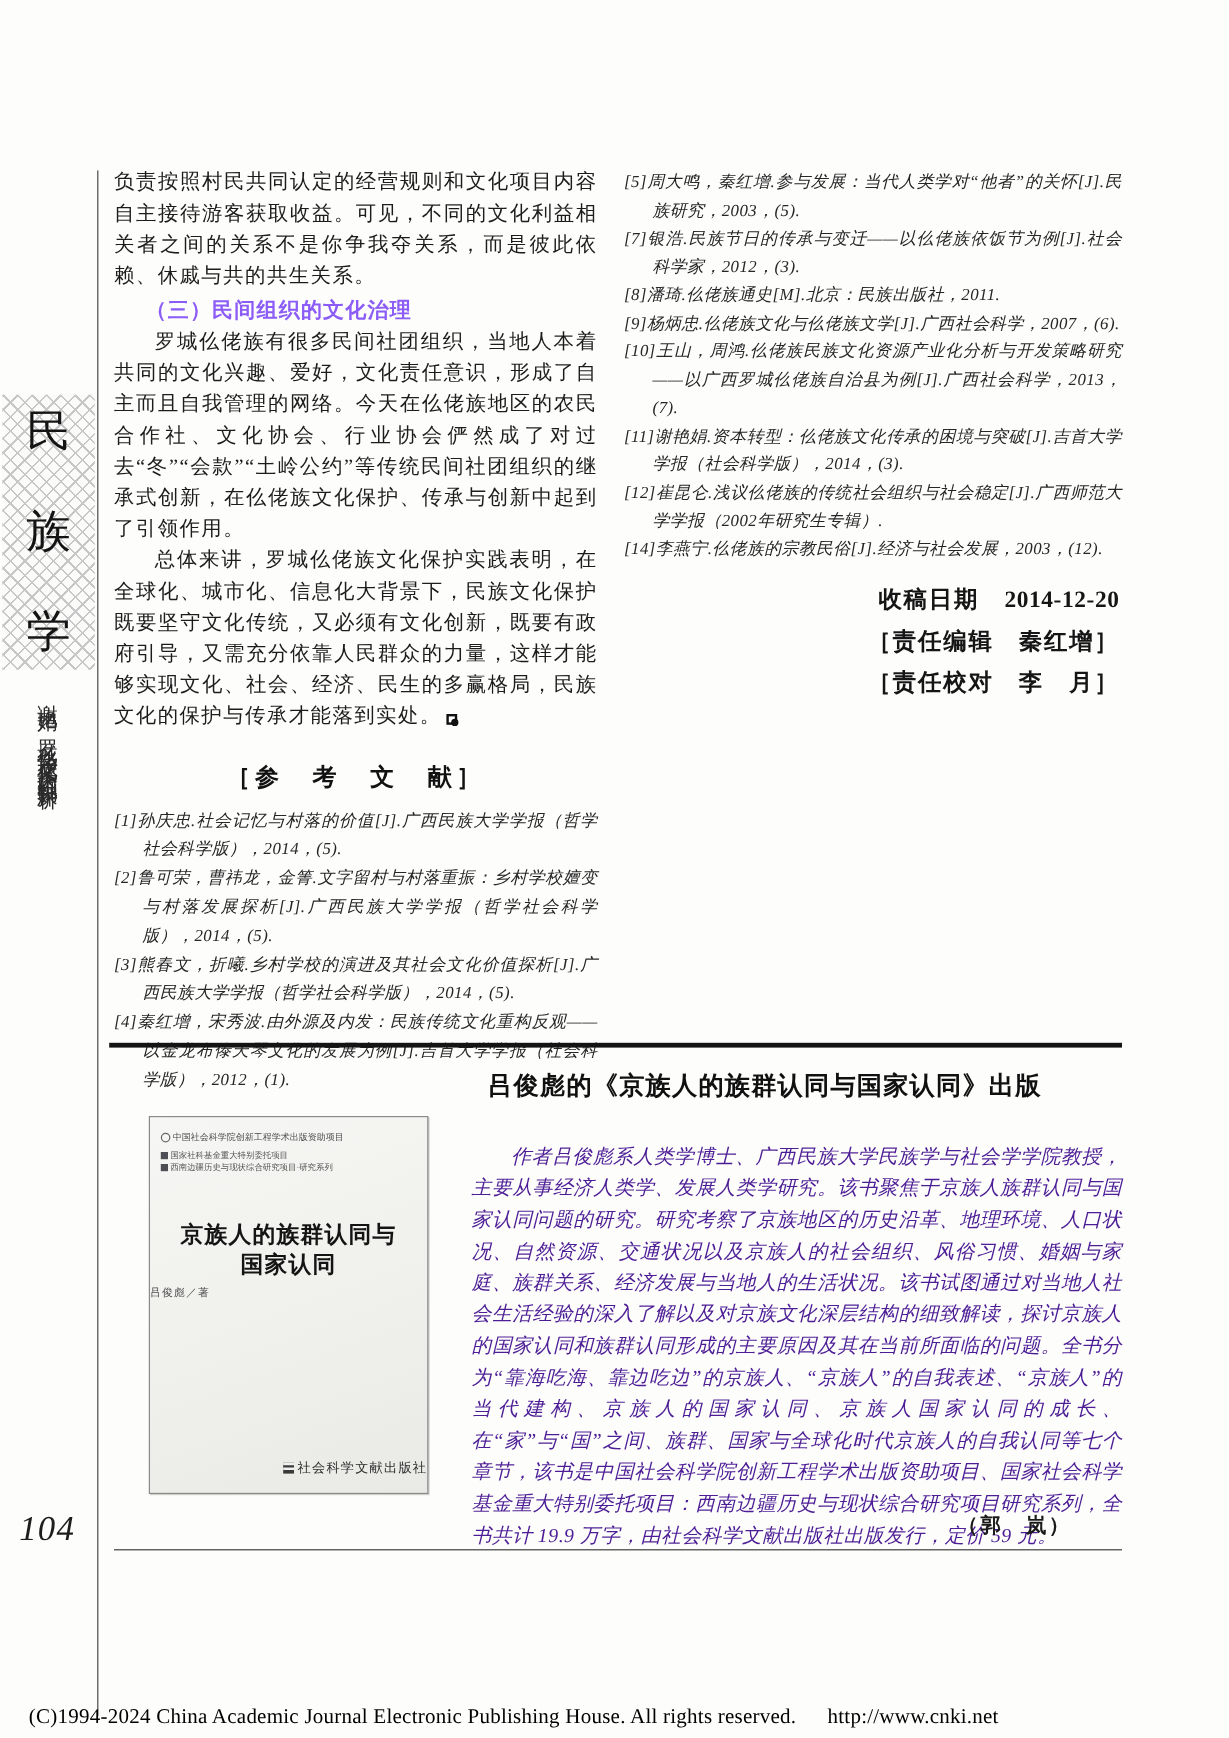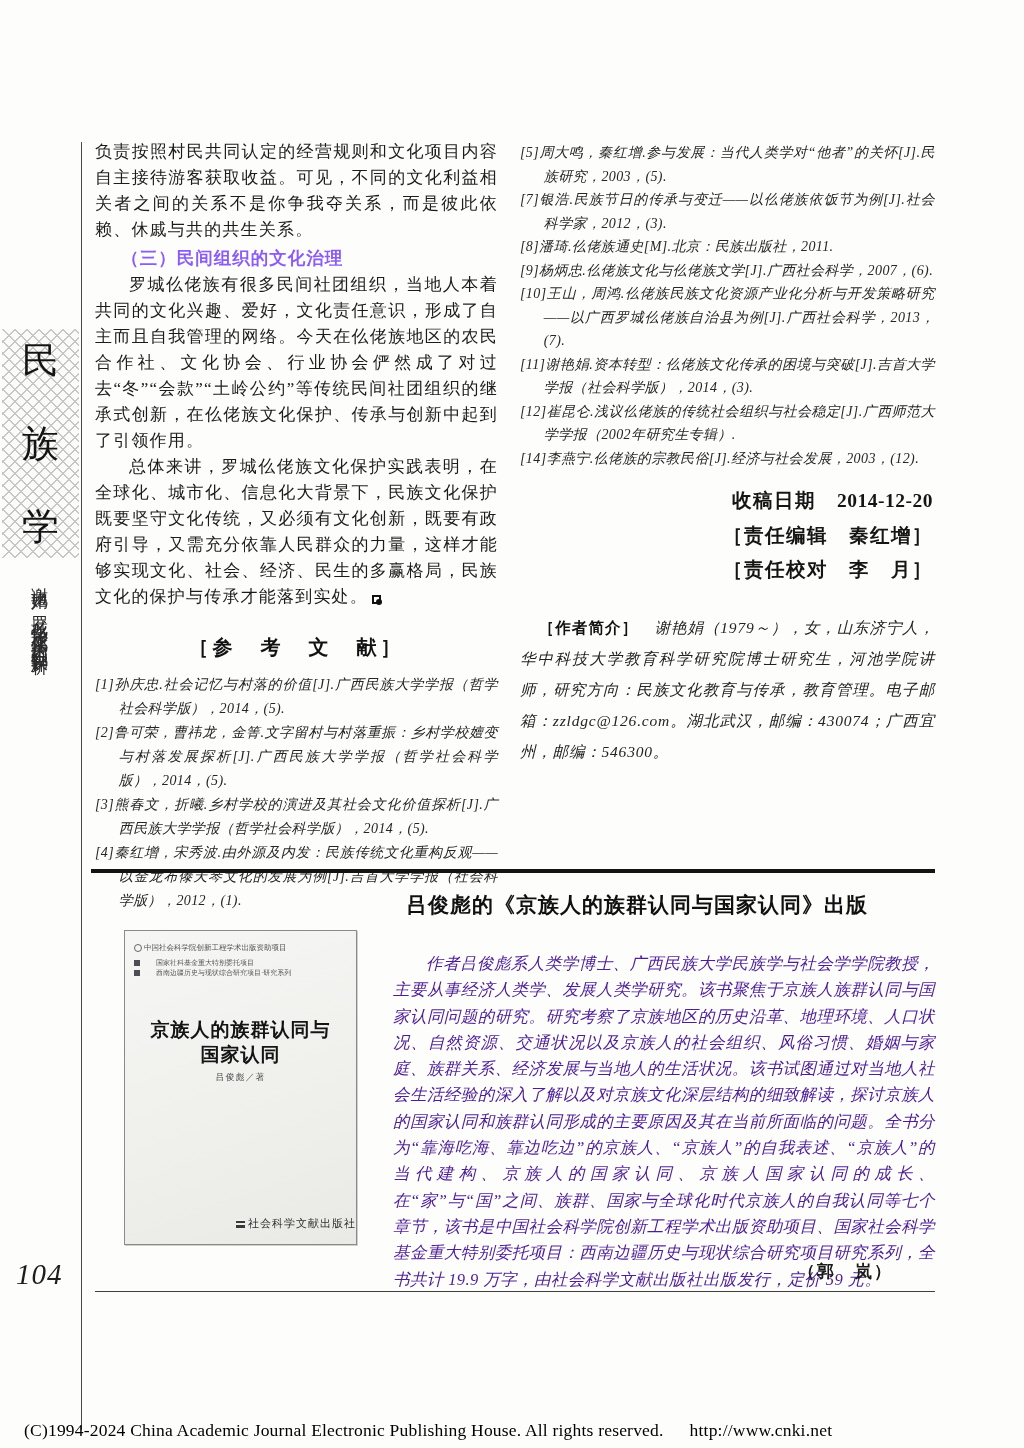--- a/index.html
+++ b/index.html
@@ -95,29 +95,29 @@
     border:1px solid #8a8a8a; box-shadow:1px 1px 0 #cfcfcc;padding-left:38px;
   }
   .cover-fund {
     position:absolute; left:9px; top:12px; font-size:7.5px; color:#4d4d4d;
     letter-spacing:0; white-space:nowrap; display:flex; align-items:center; gap:2px;
   }
   .fund-logo { display:inline-block; width:8px; height:8px; border:1px solid #666; border-radius:50%; flex:0 0 auto; }
   .cover-projects { position:absolute; left:9px; top:27px; }
   .cover-proj-line {
     font-size:7px; color:#555; line-height:10px; white-space:nowrap;
-    display:flex; align-items:center; gap:16px;
+    display:flex; align-items:center; gap:2px;
   }
   .proj-bullet { display:inline-block; width:6px; height:6px; background:#4e4e56; flex:0 0 auto; }
   .cover-title {
     position:absolute; left:0; top:86px; width:100%; text-align:center;
     font-size:19px; line-height:25px; font-weight:bold; color:#141414;
     font-family:"Liberation Sans", sans-serif; letter-spacing:1px;
   }
-  .cover-author { position:absolute; left:0; top:140px; width:100%; text-align:center; font-size:9px; color:#4a4a4a; letter-spacing:1px; }
+  .cover-author { position:absolute; left:0; top:140px; width:100%; text-align:left; font-size:9px; color:#4a4a4a; letter-spacing:1px; }
   .cover-pub {
     position:absolute; left:0; bottom:13px; width:100%; text-align:center;
     font-size:11px; color:#2e2e2e; letter-spacing:1px;
     display:flex; justify-content:flex-end; align-items:center; gap:3px;
   }
   .pub-logo { display:inline-block; width:9px; height:9px; background:#3a3a3a;
     box-shadow:inset 0 2px 0 #f0f0ee, inset 0 4px 0 #3a3a3a, inset 0 6px 0 #f0f0ee; }
   .book-body {
     position:absolute; left:393px; top:951px; width:542px;
     font-size:16.5px; line-height:26.3px; letter-spacing:0.4px;
@@ -177,21 +177,20 @@
     <div class="ref">[11]谢艳娟.资本转型：仫佬族文化传承的困境与突破[J].吉首大学学报（社会科学版），2014，(3).</div>
     <div class="ref">[12]崔昆仑.浅议仫佬族的传统社会组织与社会稳定[J].广西师范大学学报（2002年研究生专辑）.</div>
     <div class="ref">[14]李燕宁.仫佬族的宗教民俗[J].经济与社会发展，2003，(12).</div>
 
     <div class="received-block">
       <div class="received-line"><span>收稿日期</span>　<span class="date">2014-12-20</span></div>
       <div class="received-line">［责任编辑　秦红增］</div>
       <div class="received-line">［责任校对　李　月］</div>
     </div>
 
-    <p class="bio"><span class="bio-label">［作者简介］</span><span>　谢艳娟（1979～），女，山东济宁人，华中科技大学教育科学研究院博士研究生，河池学院讲师，研究方向：民族文化教育与传承，教育管理。电子邮箱：zzldgc@126.com。湖北武汉，邮编：430074；广西宜州，邮编：546300。</span></p>
   </div>
 
   <div class="book-rule"></div>
   <div class="book-title">吕俊彪的《京族人的族群认同与国家认同》出版</div>
 
   <div class="cover">
     <div class="cover-fund">
         <span class="fund-logo"></span>
         <span>中国社会科学院创新工程学术出版资助项目</span>
       </div>

